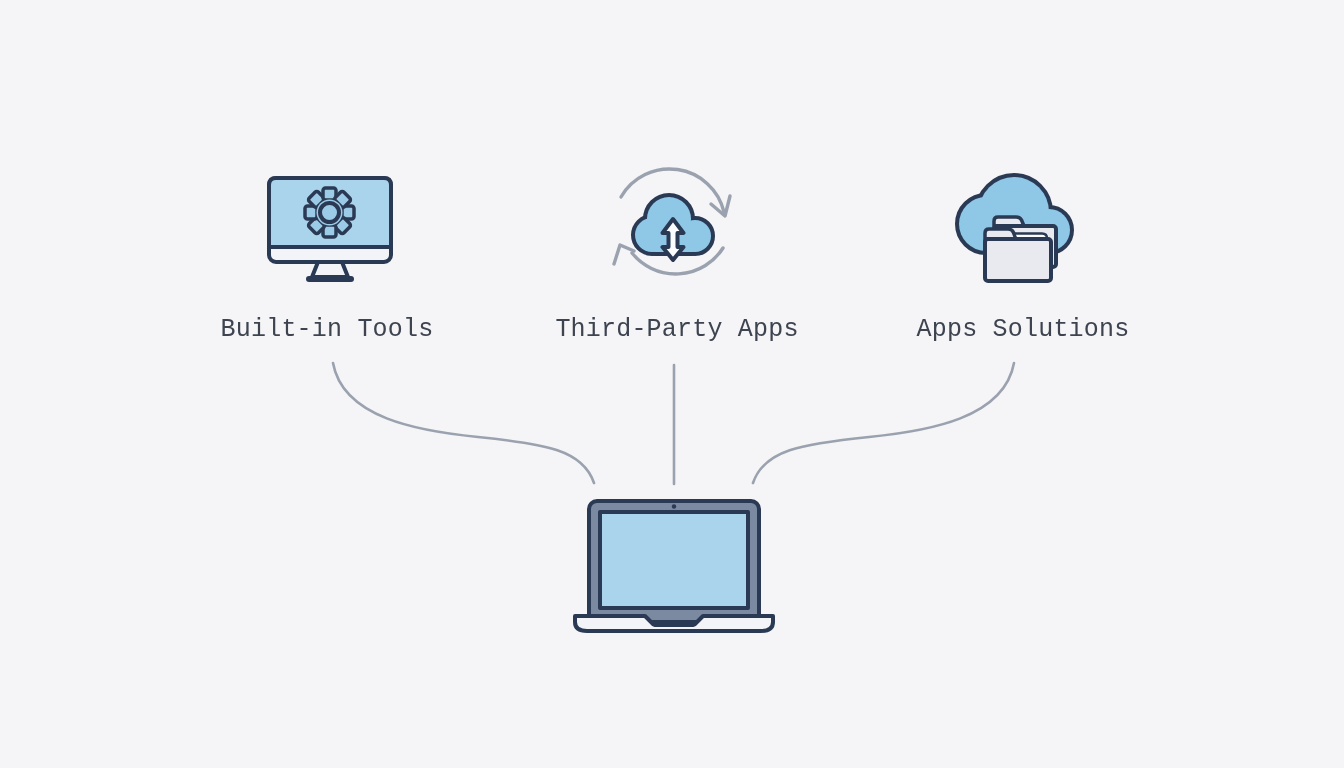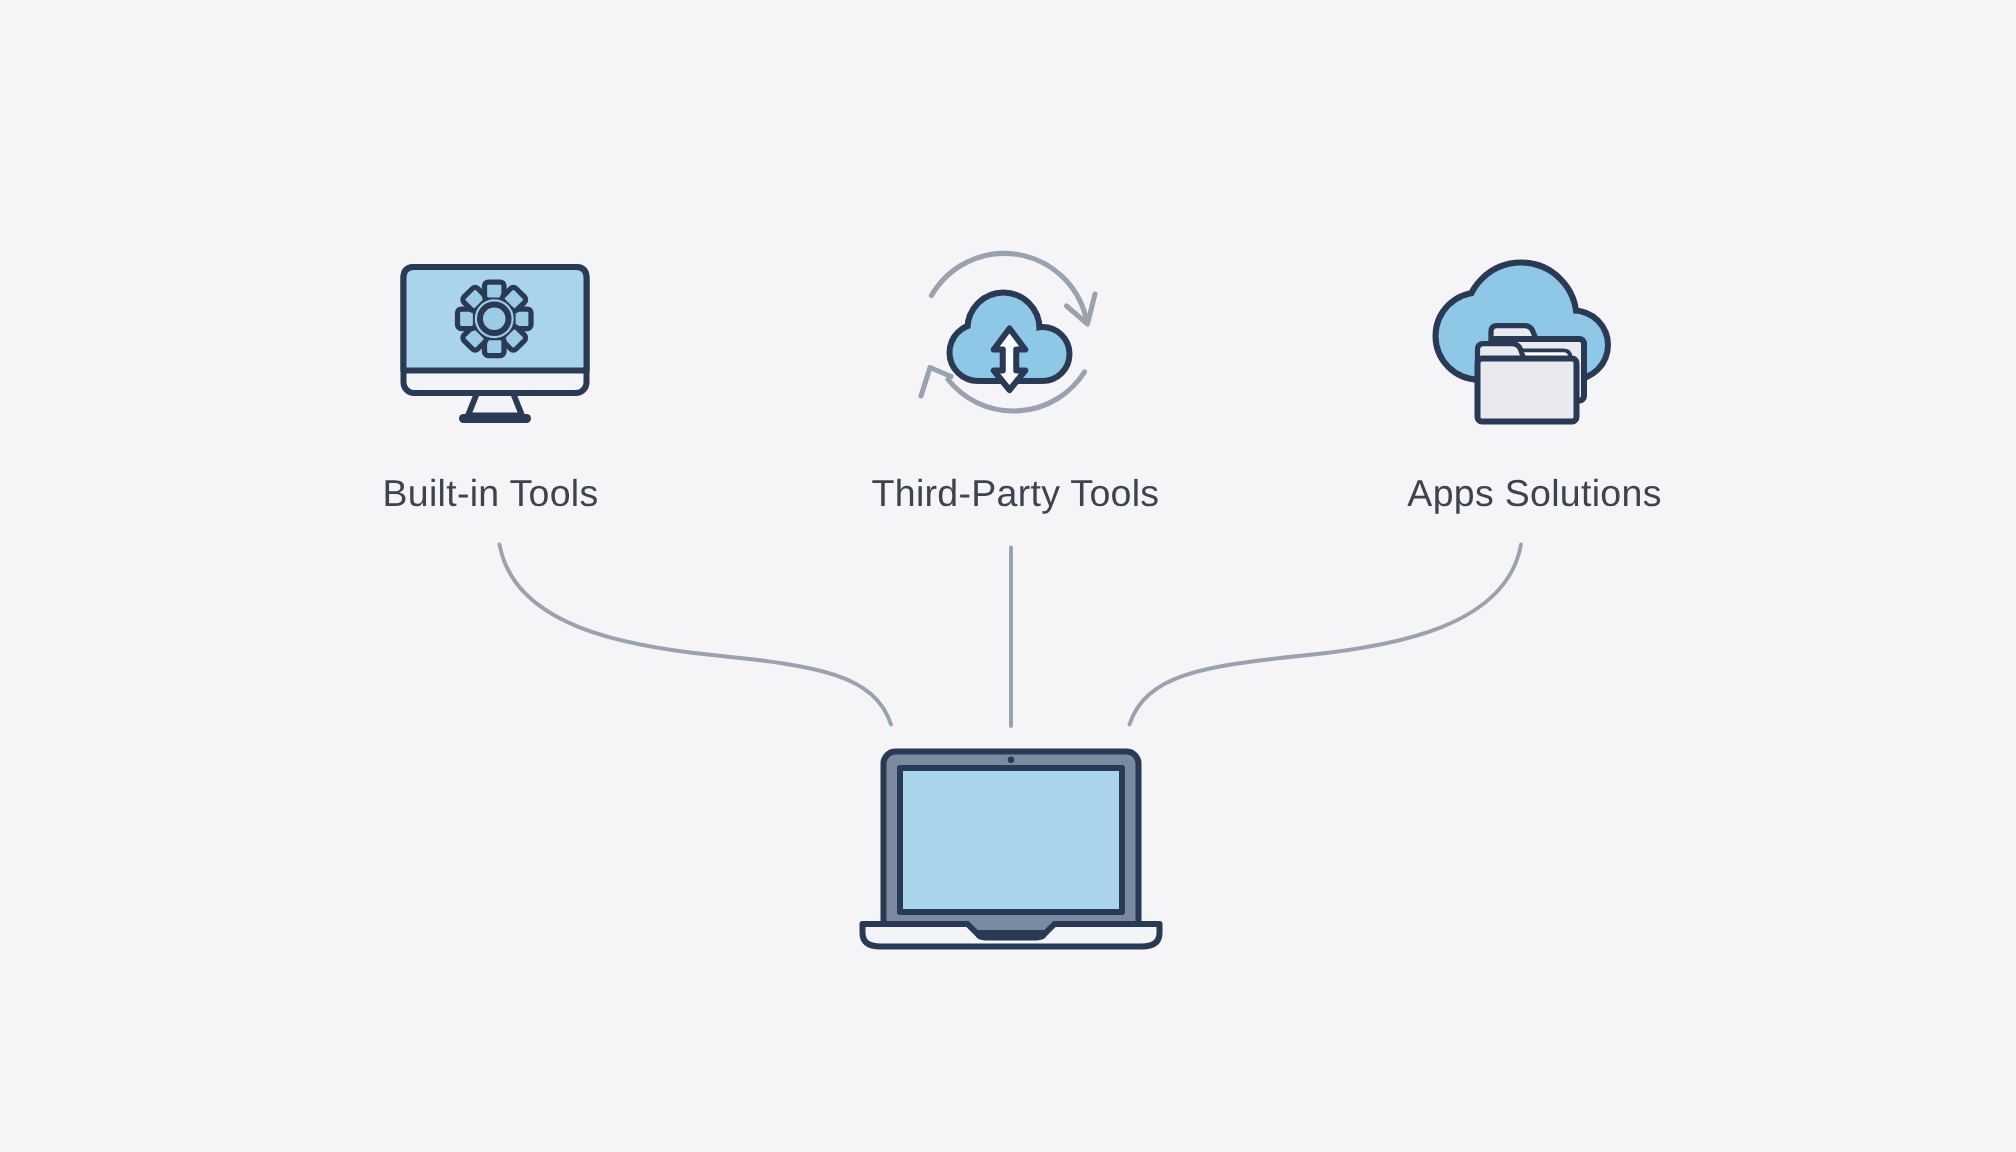--- a/index.html
+++ b/index.html
@@ -9,21 +9,21 @@
   }
   html,body{margin:0;padding:0;}
   .canvas{
     position:relative;width:1344px;height:768px;overflow:hidden;
     background:var(--background);
     font-family:"Liberation Sans",sans-serif;
   }
   .node-label{
     position:absolute;top:315px;transform:translateX(-50%);
     font-size:25px;font-weight:500;letter-spacing:.2px;
-    color:var(--label-text);white-space:nowrap;
+    color:var(--label-text);white-space:nowrap;font-family:Liberation Mono, monospace;
   }
   svg{position:absolute;left:0;top:0;}
   .connector{stroke:var(--connector-gray);stroke-width:2.6;fill:none;stroke-linecap:round;}
   .arc{stroke:var(--connector-gray);stroke-width:3.4;fill:none;stroke-linecap:round;stroke-linejoin:round;}
   .ink4{stroke:var(--ink);stroke-width:4;stroke-linejoin:round;}
   .ink35{stroke:var(--ink);stroke-width:3.5;stroke-linejoin:round;}
   .cloudstroke{stroke:var(--ink);stroke-width:8;fill:var(--icon-blue);}
   .cloudfill{fill:var(--icon-blue);stroke:none;}
   .f-screen{fill:var(--screen-blue);}
   .f-gear{fill:var(--gear-blue);}
@@ -113,15 +113,15 @@
 
     <g>
       <rect class="ink4 f-slate" x="589" y="501" width="170" height="121" rx="8"></rect>
       <rect class="ink4 f-screen" x="600" y="512" width="148" height="96"></rect>
       <circle class="f-ink" cx="674" cy="506.5" r="2.2"></circle>
       <path class="ink4 f-panel" d="M 575 616 H 645 L 652 623 Q 653 625 657 625 H 691 Q 695 625 696 623 L 703 616 H 773 V 622 Q 773 631 761 631 H 587 Q 575 631 575 622 Z"></path>
     </g>
   </svg>
 
   <div class="node-label" style="left:327px">Built-in Tools</div>
-  <div class="node-label" style="left:677px">Third-Party Tools</div>
+  <div class="node-label" style="left:677px">Third-Party Apps</div>
   <div class="node-label" style="left:1023px">Apps Solutions</div>
 </div>
 
 </body></html>

